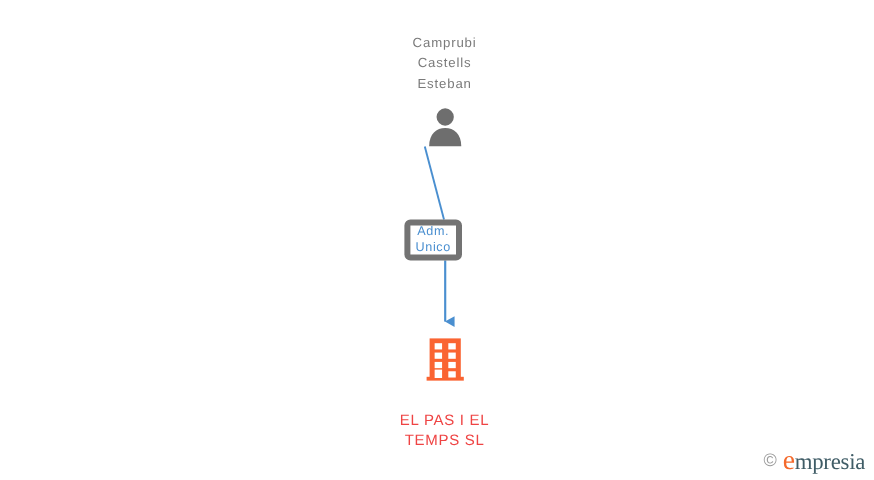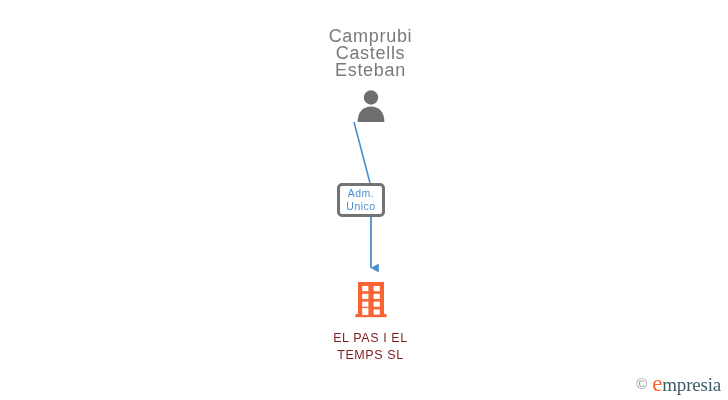--- a/index.html
+++ b/index.html
@@ -18,21 +18,21 @@
 
   
   #person-node {
     position: absolute;
     left: 283px;
     top: 28px;
     width: 175px;
     text-align: center;
   }
   #person-label {
-    font-size: 18px;
+    font-size: 11px;
     line-height: 17px;
     color: #7a7a7a;
     letter-spacing: .7px;
     white-space: pre-line;
   }
   #person-icon-wrap {
     margin-top: 9px;
     height: 34px;
     display: flex;
     align-items: flex-end;
@@ -49,21 +49,21 @@
     pointer-events: none;
   }
 
   
   #relation-box {
     position: absolute;
     left: 337px;
     top: 183px;
     width: 48px;
     height: 34px;
-    border: 3px solid #737373;
+    border: 5px solid #737373;
     border-radius: 5px;
     background: #ffffff;
     display: flex;
     flex-direction: column;
     align-items: center;
     justify-content: center;
     box-sizing: border-box;
   }
   #relation-box .rel-line {
     font-size: 10.5px;
@@ -81,24 +81,24 @@
     width: 175px;
     text-align: center;
   }
   #company-icon-wrap {
     height: 40px;
     display: flex;
     align-items: flex-end;
     justify-content: center;
   }
   #company-label {
-    margin-top: 12px;
+    margin-top: 24px;
     font-size: 12.5px;
     line-height: 17px;
-    color: #7f1d1d;
+    color: #ef4444;
     letter-spacing: .6px;
     white-space: pre-line;
   }
 
   
   #watermark {
     position: absolute;
     right: 7px;
     bottom: 5px;
     display: flex;

